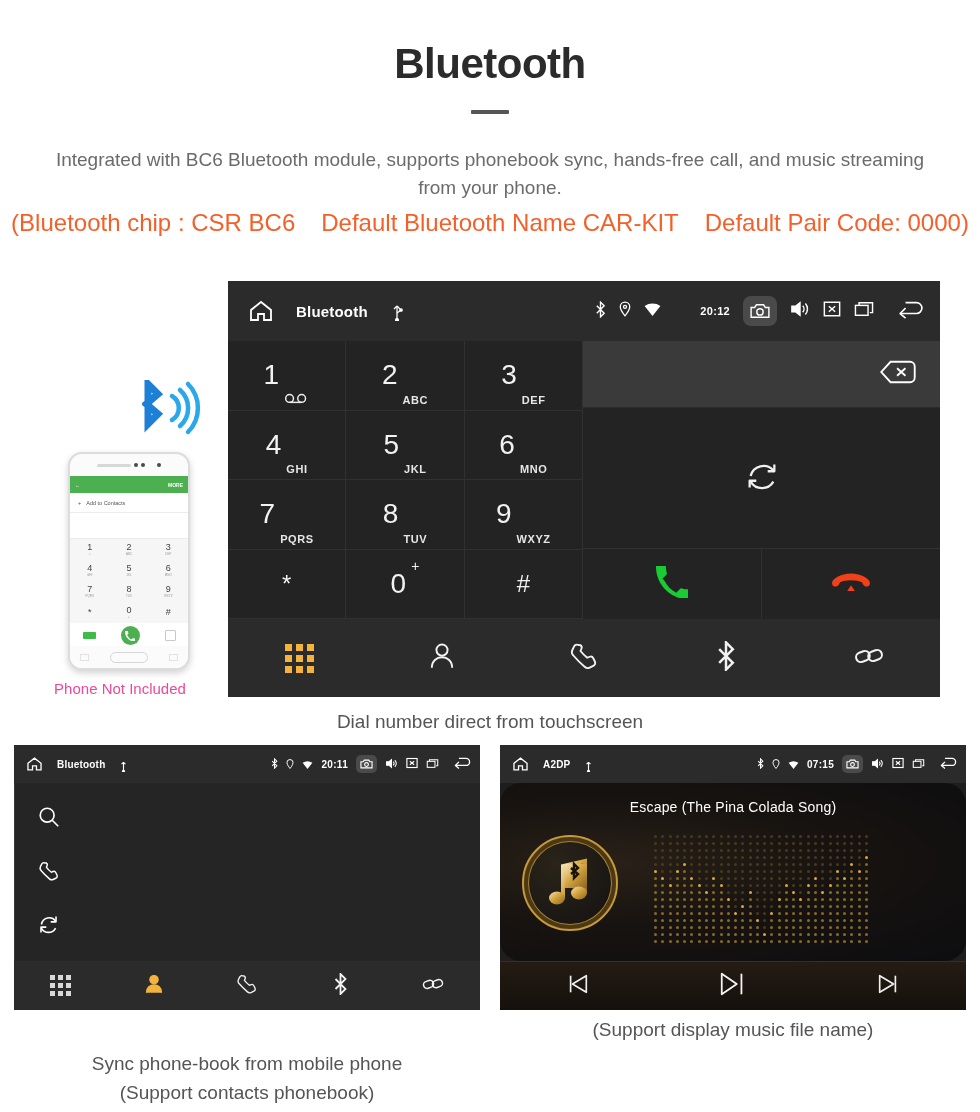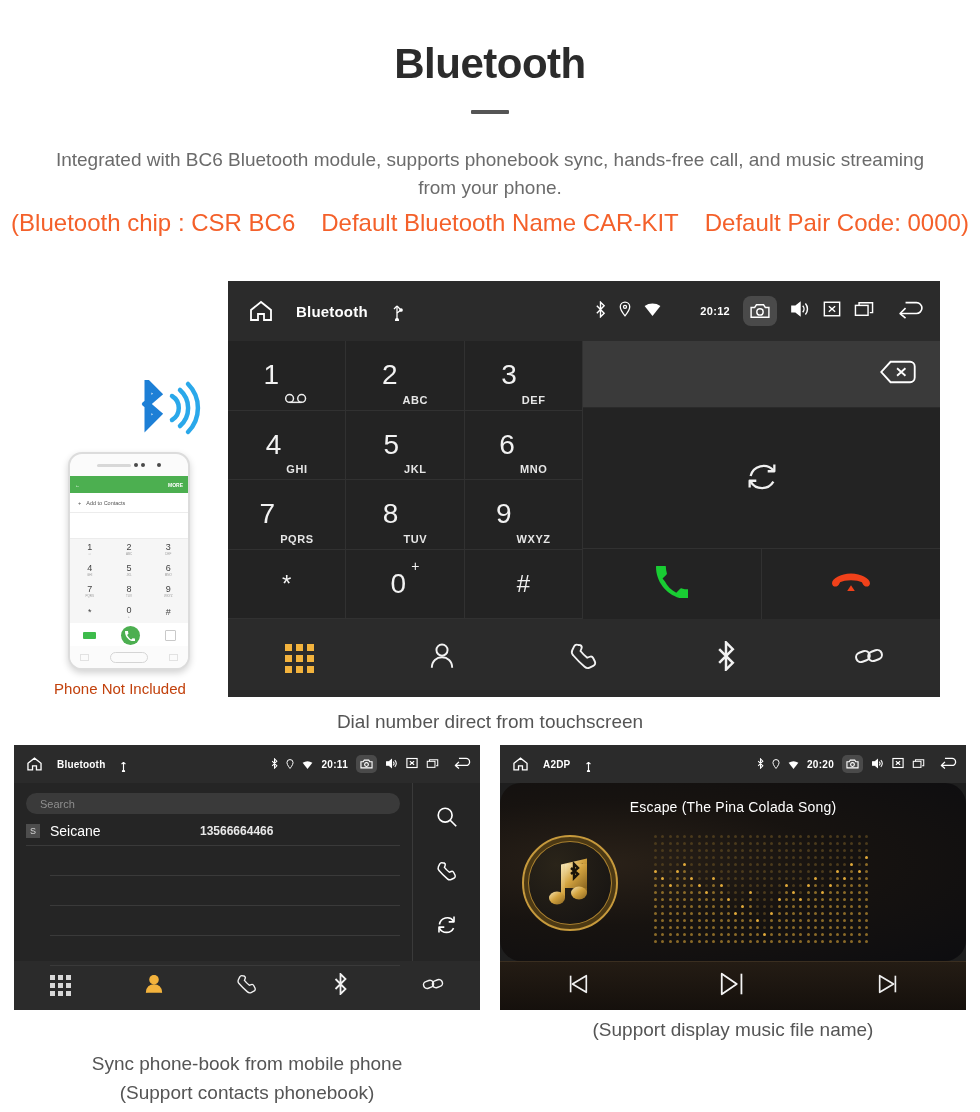--- a/index.html
+++ b/index.html
@@ -183,21 +183,21 @@
   .ph-k b { font-size: 9px; font-weight: 400; line-height: 1; }
   .ph-k s { font-size: 3px; text-decoration: none; color:#9a9a9a; }
   .ph-actions { height: 25px; display:flex; align-items:center; justify-content: space-around; background:#fff;}
   .ph-callbtn { width: 19px; height: 19px; border-radius: 50%; background:#4caf50; display:flex; align-items:center; justify-content:center;}
   .ph-chip { width: 13px; height: 7px; background:#3dbb4b; border-radius:1px; }
   .ph-bot { height: 22px; display:flex; align-items:center; justify-content: space-around; background:#fbfbfb;}
   .ph-homebtn { width: 38px; height: 11px; border: 1.5px solid #d5d5d5; border-radius: 6px; }
   .ph-sq { width: 9px; height: 7px; border: 1px solid #e2e2e2;}
   .phone-caption {
     position: absolute; top: 300px; left: -10px; width: 220px;
-    text-align: center; font-size: 15px; color: #c2410c;
+    text-align: center; font-size: 15px; color: #ec4899;
   }
 
   
   .bscreen {
     position: absolute;
     width: 466px; height: 265px;
     background: #1e1e1e;
     overflow: hidden;
   }
   .bscreen.left { left: 14px; top: 745px; }
@@ -642,36 +642,20 @@
             <path d="M5.5 6 V3 h15 v11 h-3"></path>
           </svg></span>
       <span style="margin-left:14px"><svg width="19" height="13" viewBox="0 0 32 22" fill="none" stroke="#fff" stroke-width="2.2">
             <path d="M10 4 h12 a6 6 0 0 1 0 12 H5"></path>
             <path d="M10 10 L4 16 L10 21" stroke-linejoin="round"></path>
           </svg></span>
     </span>
   </div>
 
   <div class="contacts-body">
-    <div class="contacts-list">
-      <div class="search-field">
-        <span>Search</span>
-      </div>
-      <div id="contacts-rows">
-          <div class="contact-row">
-            <span class="c-badge">S</span>
-            <span class="c-name">Seicane</span>
-            <span class="c-num">13566664466</span>
-          </div>
-          <div class="empty-row"></div>
-          <div class="empty-row"></div>
-          <div class="empty-row"></div>
-          <div class="empty-row"></div>
-        </div>
-    </div>
     <div class="contacts-side">
       <span>
         <svg width="24" height="24" viewBox="0 0 26 26" fill="none" stroke="#fff" stroke-width="1.8">
             <circle cx="11" cy="11" r="7.5"></circle>
             <path d="M16.5 16.5 L23 23"></path>
           </svg>
       </span>
       <span>
         <svg width="22" height="22" viewBox="0 0 24 24" fill="none" stroke="#fff" stroke-width="1.6">
             <path d="M7.5 3.2 C6 2.5 4.6 3.2 4 4.5 L2.6 7.4 c-.6 1.3-.3 2.9.7 4 2.6 3 6.2 6.6 9.2 9.2 1.1 1 2.7 1.3 4 .7 l2.9-1.4 c1.3-.6 2-2 1.3-3.5 l-1.4-2.8 c-.5-1-1.7-1.4-2.7-1 l-2 .8 c-2-1.6-3.8-3.4-5.4-5.4 l.8-2 c.4-1 0-2.2-1-2.7 Z"></path>
@@ -751,21 +735,21 @@
     <span class="sb-icons">
       <span><svg width="7" height="11" viewBox="0 0 12 18" fill="none" stroke="#fff" stroke-width="1.8">
             <path d="M2 5 L10 13 L6 17 V1 L10 5 L2 13"></path>
           </svg></span>
       <span><svg width="8" height="10" viewBox="0 0 14 18" fill="none" stroke="#fff" stroke-width="1.8">
             <path d="M7 17 C7 17 12.5 10.5 12.5 6.5 A5.5 5.5 0 1 0 1.5 6.5 C1.5 10.5 7 17 7 17Z"></path>
           </svg></span>
       <span><svg width="11" height="8" viewBox="0 0 18 14" fill="#fff">
             <path d="M9 14 L0.5 3.2 A15 15 0 0 1 17.5 3.2 Z"></path>
           </svg></span>
-      <span class="sb-time">20:20</span>
+      <span class="sb-time">07:15</span>
       <span class="sb-cam-box">
           <svg width="13" height="10" viewBox="0 0 22 18" fill="none" stroke="#fff" stroke-width="2">
             <path d="M1 5 h4 l2-3 h8 l2 3 h4 v11 H1 Z"></path>
             <circle cx="11" cy="10" r="3.4"></circle>
           </svg>
         </span>
       <span><svg width="13" height="11" viewBox="0 0 22 20" fill="none" stroke="#fff" stroke-width="1.9">
             <path d="M2 7 h4 l5-4 v14 l-5-4 H2 Z" fill="#fff"></path>
             <path d="M14 6.5 A5 5 0 0 1 14 13.5"></path>
             <path d="M17 4 A9 9 0 0 1 17 16"></path>

